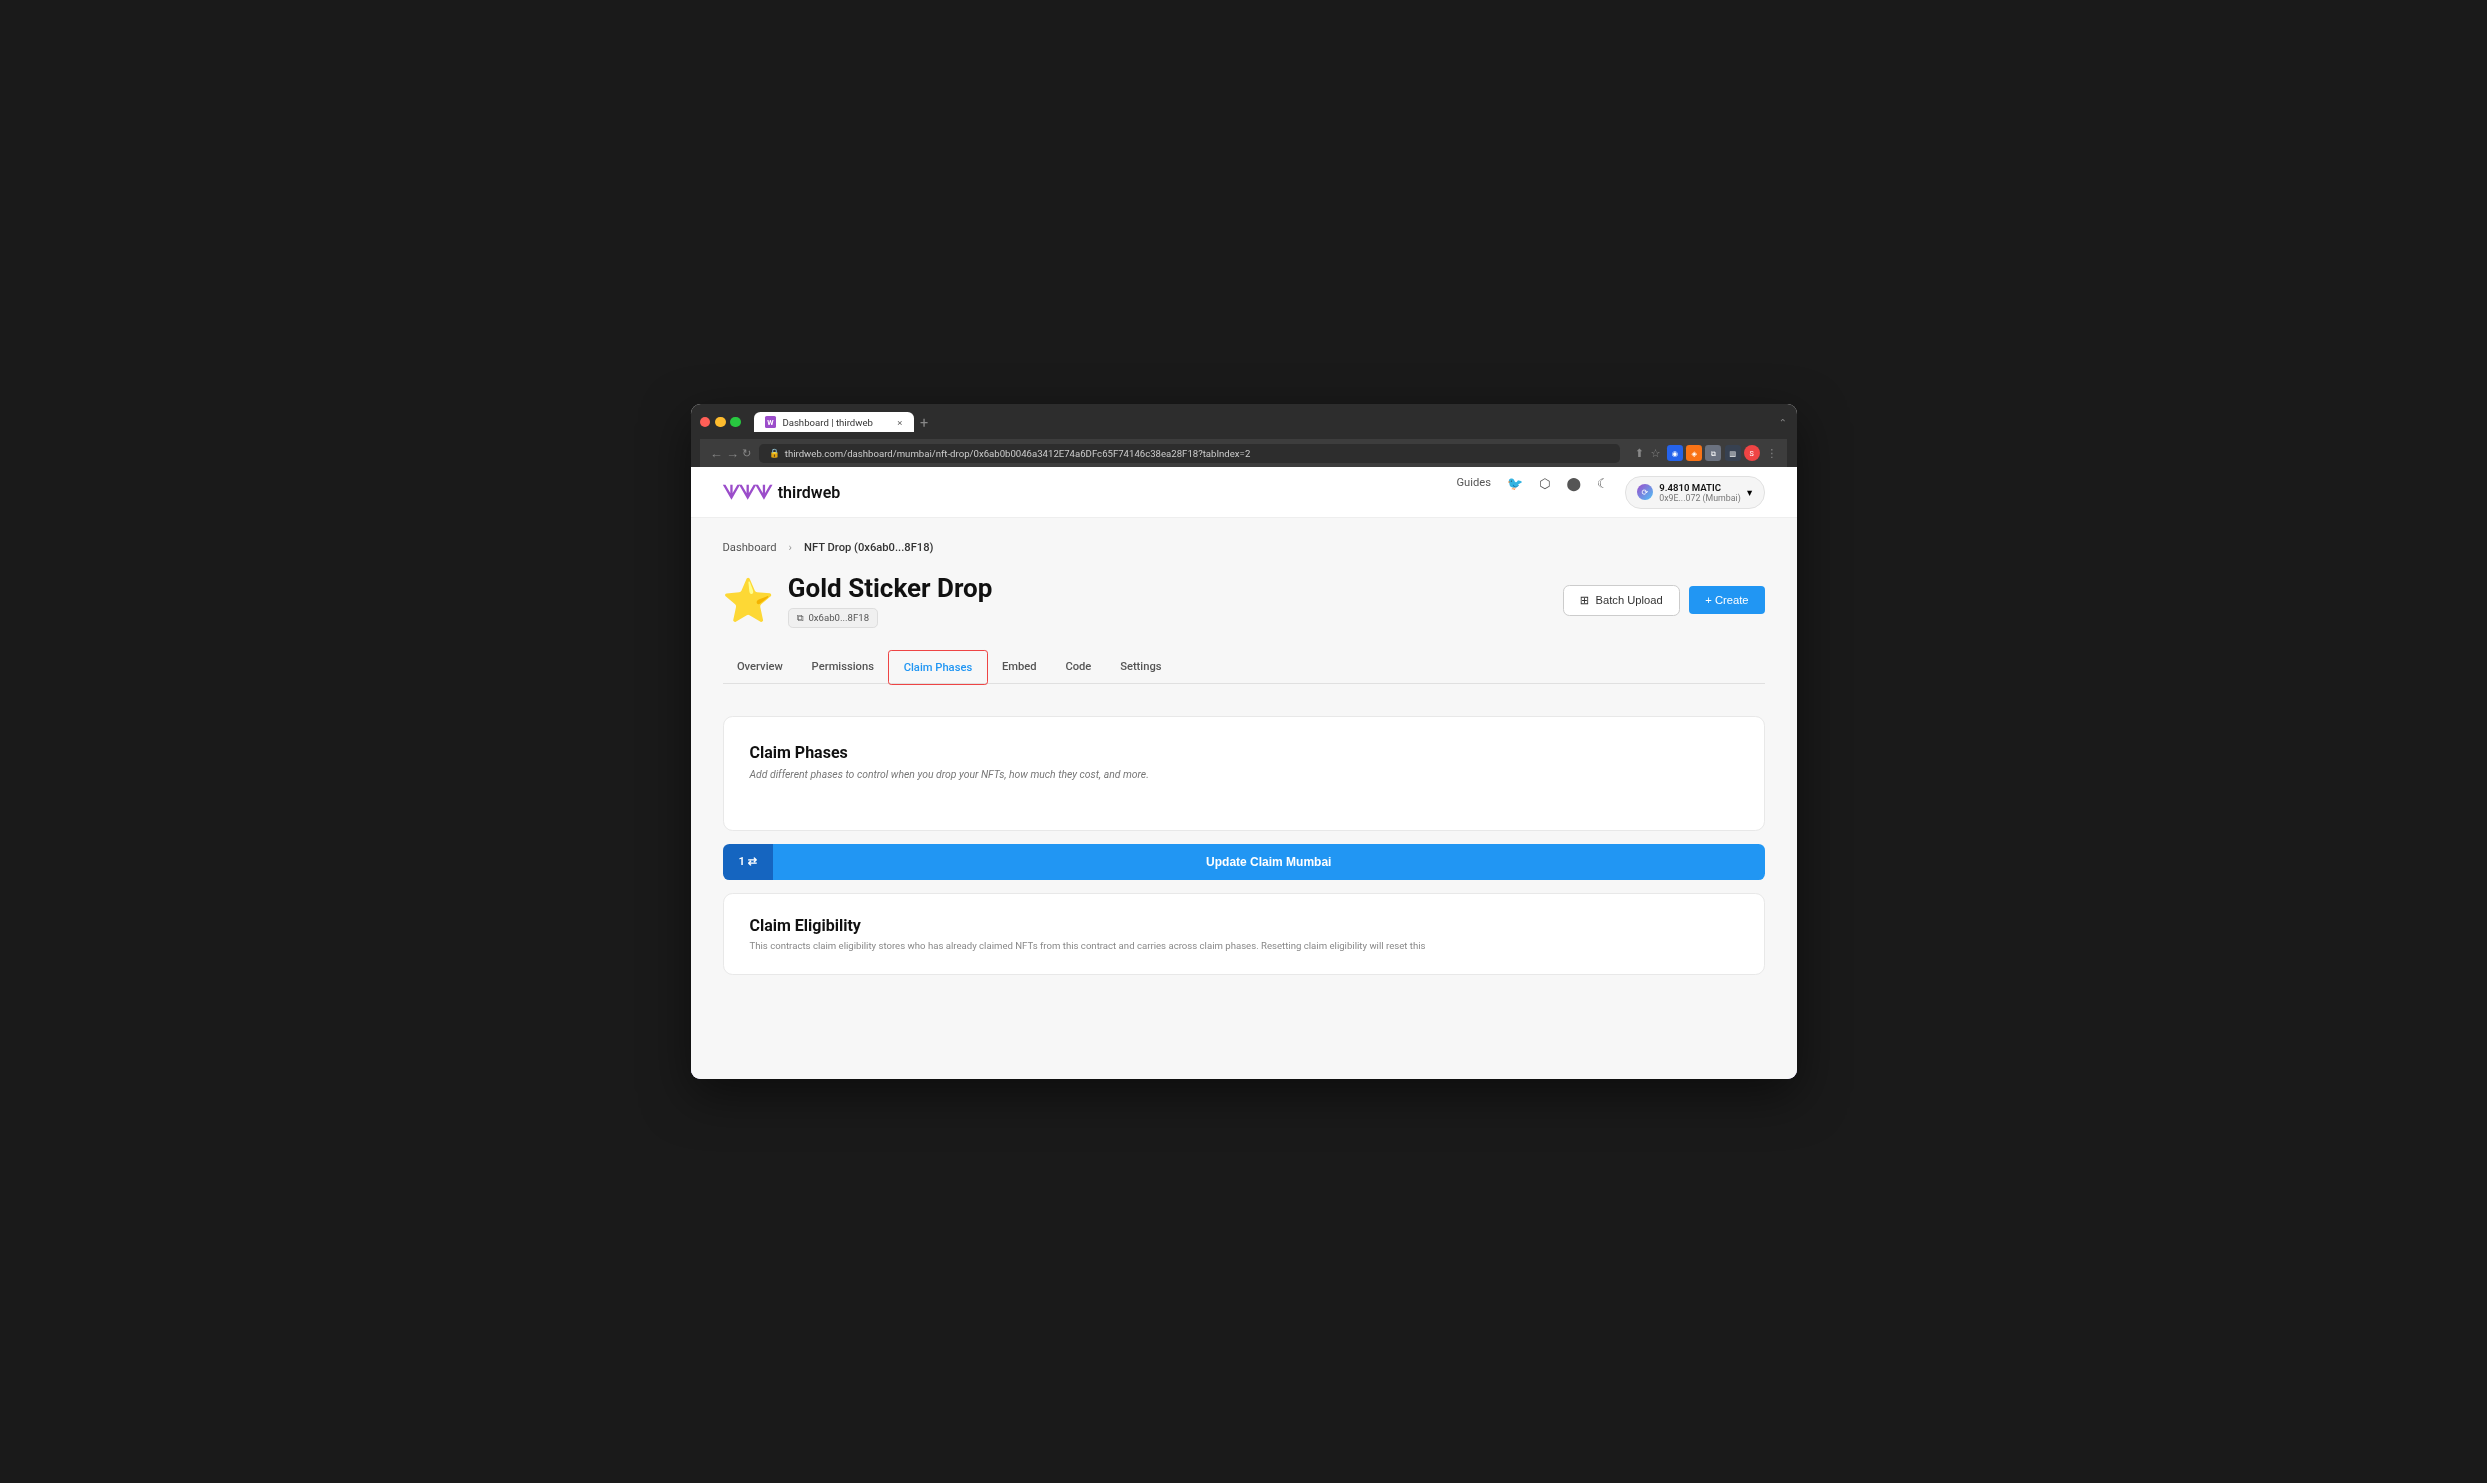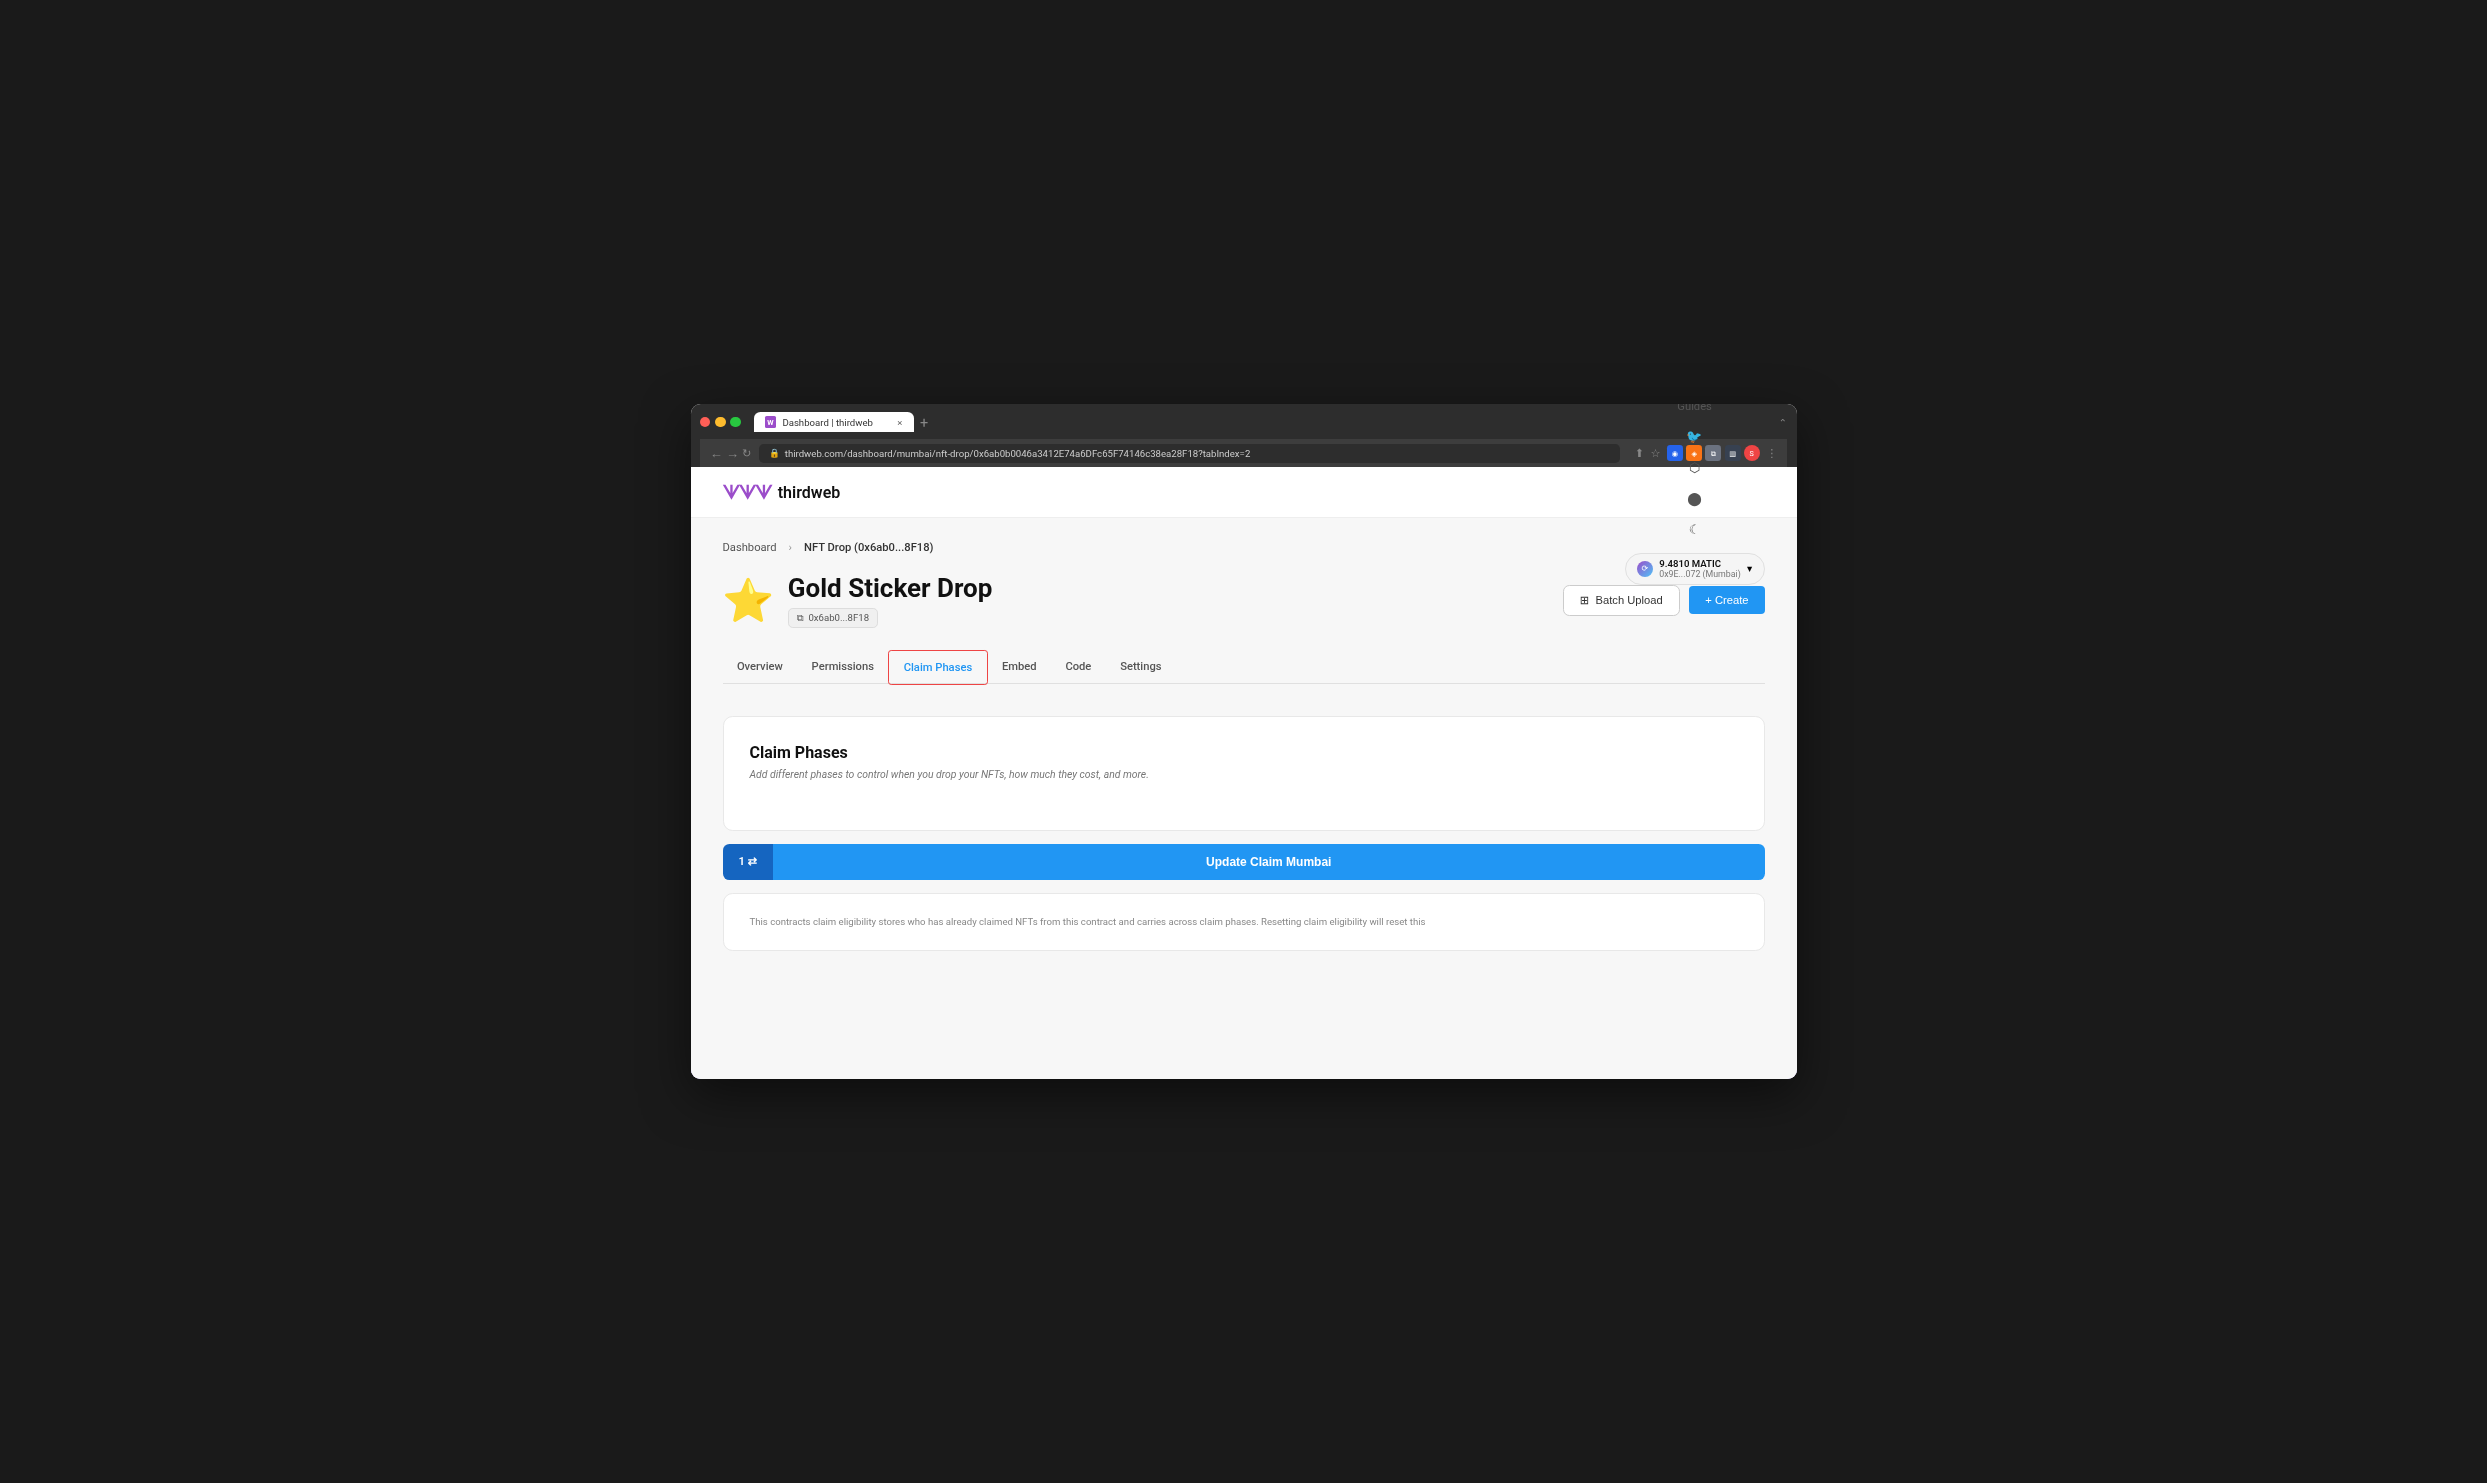--- a/index.html
+++ b/index.html
@@ -179,23 +179,22 @@
       color: #9b4dca;
       letter-spacing: -1.6px;
     }
     .logo-text {
       font-size: 16px;
       font-weight: 600;
       color: #111;
     }
     .nav-right {
       display: flex;
-      align-items: center;
+      align-items: flex-start;
       gap: 16px;
-      flex-direction: column;
     }
     .nav-link {
       color: #555;
       font-size: 11.2px;
       text-decoration: none;
       cursor: pointer;
     }
     .nav-social-btn {
       color: #555;
       font-size: 13px;
@@ -579,18 +578,19 @@
       <div class="update-bar">
         <div class="update-counter">
           <span>1 ⇄</span>
         </div>
         <button class="update-btn">
           <span>Update Claim Mumbai</span>
         </button>
       </div>
 
       <div class="eligibility-card">
+        <div class="eligibility-title">Claim Eligibility</div>
         <div class="eligibility-desc">This contracts claim eligibility stores who has already claimed NFTs from this contract and carries across claim phases. Resetting claim eligibility will reset this</div>
       </div>
     </div>
   </div>
 </div>
 
 
 </body></html>

